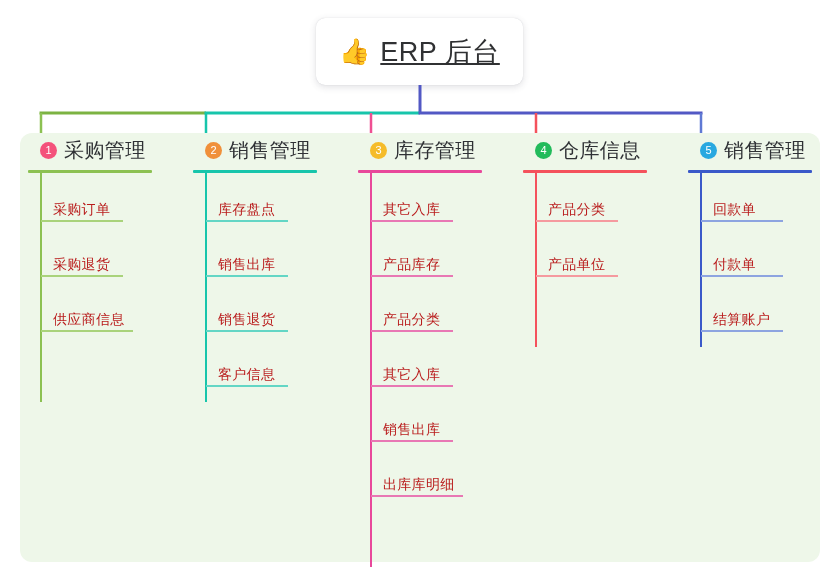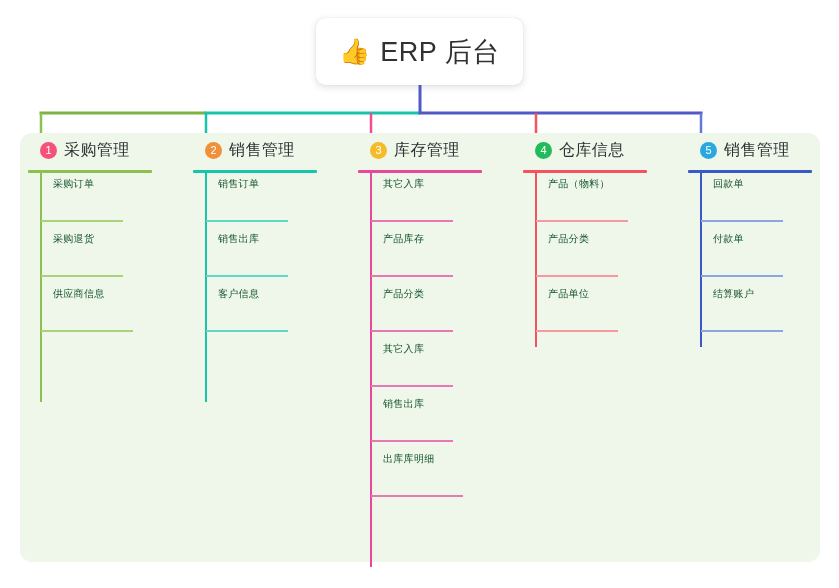--- a/index.html
+++ b/index.html
@@ -40,20 +40,21 @@
   .title-emoji {
     font-size: 25px;
     line-height: 1;
     display: block;
   }
   .title-text {
     font-size: 27px;
     color: #303133;
     letter-spacing: 0.5px;
     white-space: nowrap;
+    text-decoration: underline;
   }
 
   
   #connectors {
     position: absolute;
     left: 0;
     top: 0;
     width: 839px;
     height: 588px;
     pointer-events: none;
@@ -96,21 +97,21 @@
     height: 17px;
     border-radius: 50%;
     color: #ffffff;
     font-size: 11px;
     line-height: 17px;
     text-align: center;
     flex: none;
     font-family: "Liberation Sans", sans-serif;
   }
   .col-title {
-    font-size: 16px;
+    font-size: 20px;
     color: #2f3135;
     white-space: nowrap;
     letter-spacing: 0.4px;
   }
   .col-rule {
     position: absolute;
     left: 8px;
     top: 37px;
     width: 124px;
     height: 3px;
@@ -128,23 +129,23 @@
     top: 40px;
     width: 165px;
   }
   .item {
     position: relative;
     height: 55px;
   }
   .item-label {
     position: absolute;
     left: 33px;
-    top: 4px;
-    font-size: 10px;
-    color: #14532d;
+    top: 28px;
+    font-size: 14px;
+    color: #b91c1c;
     white-space: nowrap;
     letter-spacing: 0.3px;
   }
   .item-rule {
     position: absolute;
     left: 21px;
     top: 47px;
     width: 82px;
     height: 2px;
   }
@@ -200,28 +201,32 @@
       </div>
       <div class="column" style="left: 165px;">
         <div class="col-head">
           <span class="badge" style="background: rgb(240, 144, 58);">2</span>
           <span class="col-title">销售管理</span>
         </div>
         <div class="col-rule" style="background: rgb(23, 197, 171);"></div>
         <div class="col-spine" style="background: rgb(23, 197, 171); height: 229px;"></div>
         <div class="items">
           <div class="item">
-            <span class="item-label">销售订单</span>
+            <span class="item-label">库存盘点</span>
             <div class="item-rule" style="background: rgb(99, 214, 197); width: 82px;"></div>
           </div>
           <div class="item">
             <span class="item-label">销售出库</span>
             <div class="item-rule" style="background: rgb(99, 214, 197); width: 82px;"></div>
           </div>
           <div class="item">
+            <span class="item-label">销售退货</span>
+            <div class="item-rule" style="background: rgb(99, 214, 197); width: 82px;"></div>
+          </div>
+          <div class="item">
             <span class="item-label">客户信息</span>
             <div class="item-rule" style="background: rgb(99, 214, 197); width: 82px;"></div>
           </div>
         </div>
       </div>
       <div class="column" style="left: 330px;">
         <div class="col-head">
           <span class="badge" style="background: rgb(245, 188, 42);">3</span>
           <span class="col-title">库存管理</span>
         </div>
@@ -256,24 +261,20 @@
       </div>
       <div class="column" style="left: 495px;">
         <div class="col-head">
           <span class="badge" style="background: rgb(34, 187, 91);">4</span>
           <span class="col-title">仓库信息</span>
         </div>
         <div class="col-rule" style="background: rgb(244, 82, 92);"></div>
         <div class="col-spine" style="background: rgb(244, 82, 92); height: 174px;"></div>
         <div class="items">
           <div class="item">
-            <span class="item-label">产品（物料）</span>
-            <div class="item-rule" style="background: rgb(245, 154, 159); width: 92px;"></div>
-          </div>
-          <div class="item">
             <span class="item-label">产品分类</span>
             <div class="item-rule" style="background: rgb(245, 154, 159); width: 82px;"></div>
           </div>
           <div class="item">
             <span class="item-label">产品单位</span>
             <div class="item-rule" style="background: rgb(245, 154, 159); width: 82px;"></div>
           </div>
         </div>
       </div>
       <div class="column" style="left: 660px;">

